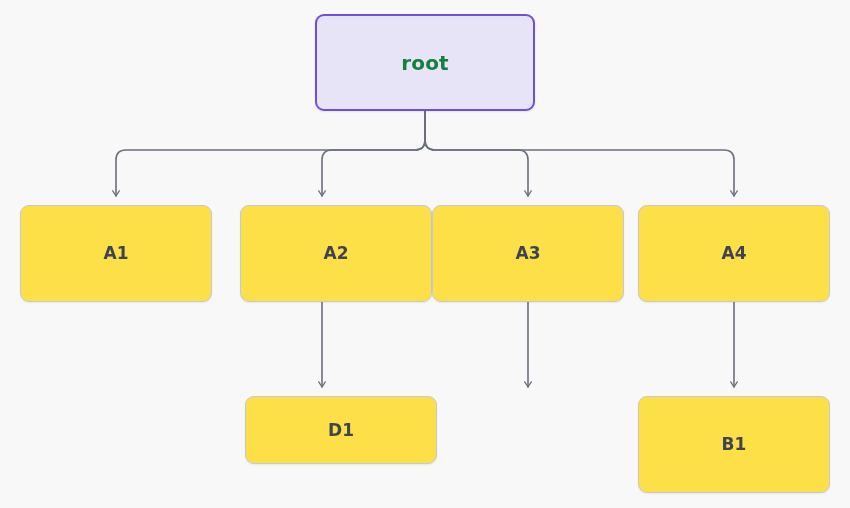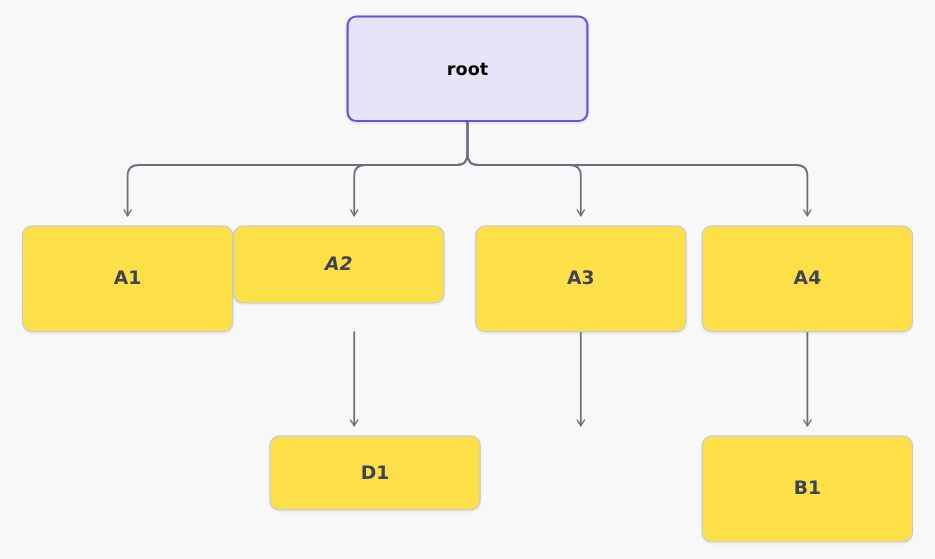--- a/index.html
+++ b/index.html
@@ -46,22 +46,22 @@
   }
   .node-label {
     font-size: 17px;
     font-weight: bold;
     color: #3f4352;
     letter-spacing: 0.1px;
     line-height: 1;
     user-select: none;
   }
   .node.root-node .node-label {
-    font-size: 16px;
-    color: #000000;
+    font-size: 20px;
+    color: #15803d;
   }
 </style>
 </head>
 <body>
 
 <div id="diagram-canvas">
 
   <svg id="edge-layer" viewBox="0 0 850 508">
     <defs>
       <marker id="arrow-open" viewBox="0 0 12 12" refX="9.2" refY="6" markerWidth="9" markerHeight="9" orient="auto-start-reverse" markerUnits="userSpaceOnUse">
@@ -88,21 +88,21 @@
   </svg>
 
   <div class="node root-node" style="left:315px; top:14px; width:220px; height:97px;">
     <span class="node-label">root</span>
   </div>
 
   <div class="node" style="left:20px; top:205px; width:192px; height:97px;">
     <span class="node-label">A1</span>
   </div>
 
-  <div class="node" style="left:212px; top:205px; width:192px; height:71px;font-style:italic;">
+  <div class="node" style="left:240px; top:205px; width:192px; height:97px;">
     <span class="node-label">A2</span>
   </div>
 
   <div class="node" style="left:432px; top:205px; width:192px; height:97px;">
     <span class="node-label">A3</span>
   </div>
 
   <div class="node" style="left:638px; top:205px; width:192px; height:97px;">
     <span class="node-label">A4</span>
   </div>

